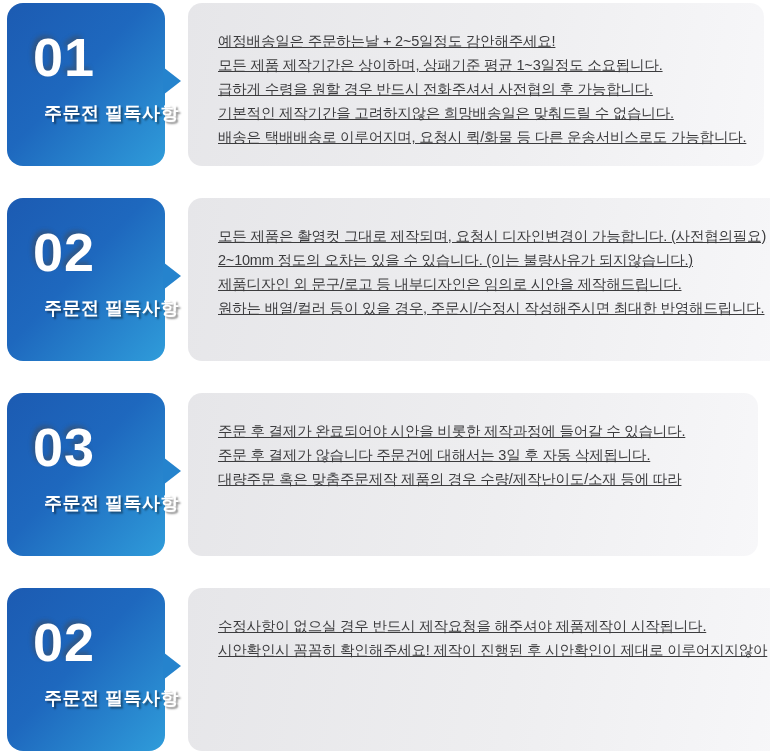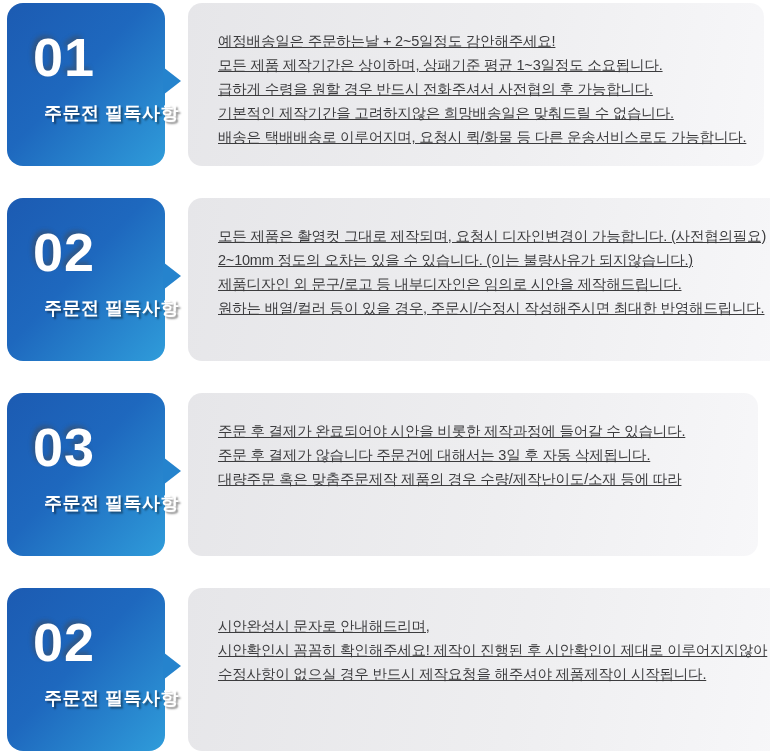--- a/index.html
+++ b/index.html
@@ -130,19 +130,18 @@
     </div>
   </section>
 
   <section class="row">
     <div class="badge">
       <div class="num">02</div>
       <div class="lab">주문전 필독사항</div>
       <span class="arrow"></span>
     </div>
     <div class="box">
-      <p>시안완성시 문자로 안내해드리며,</p>
+      <p>수정사항이 없으실 경우 반드시 제작요청을 해주셔야 제품제작이 시작됩니다.</p>
       <p>시안확인시 꼼꼼히 확인해주세요! 제작이 진행된 후 시안확인이 제대로 이루어지지않아</p>
-      <p>수정사항이 없으실 경우 반드시 제작요청을 해주셔야 제품제작이 시작됩니다.</p>
     </div>
   </section>
 
 </div>
 
 </body></html>

